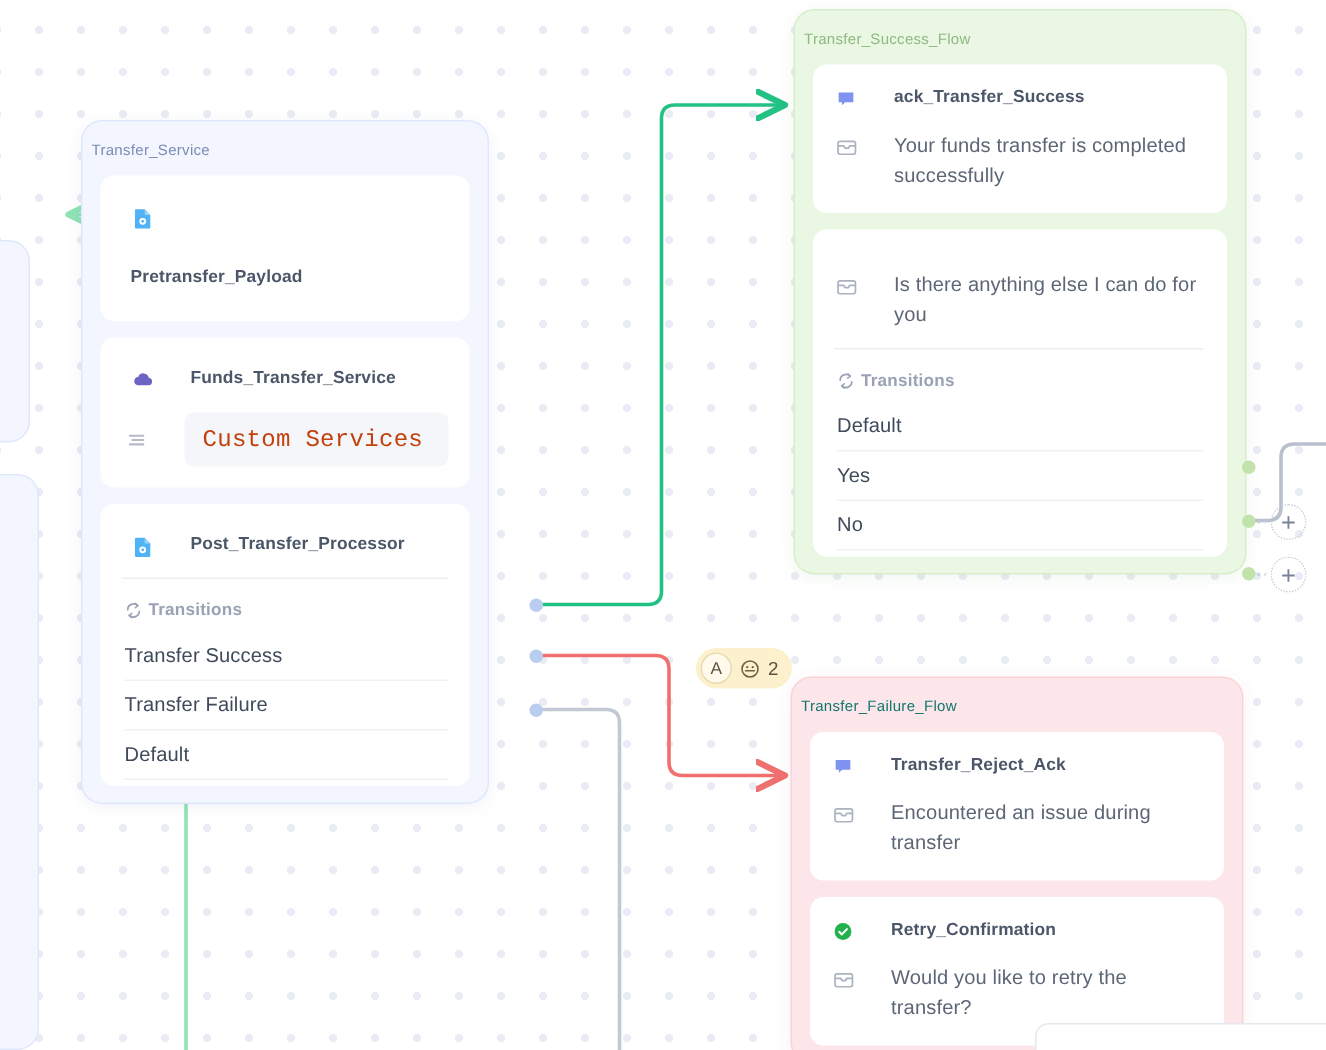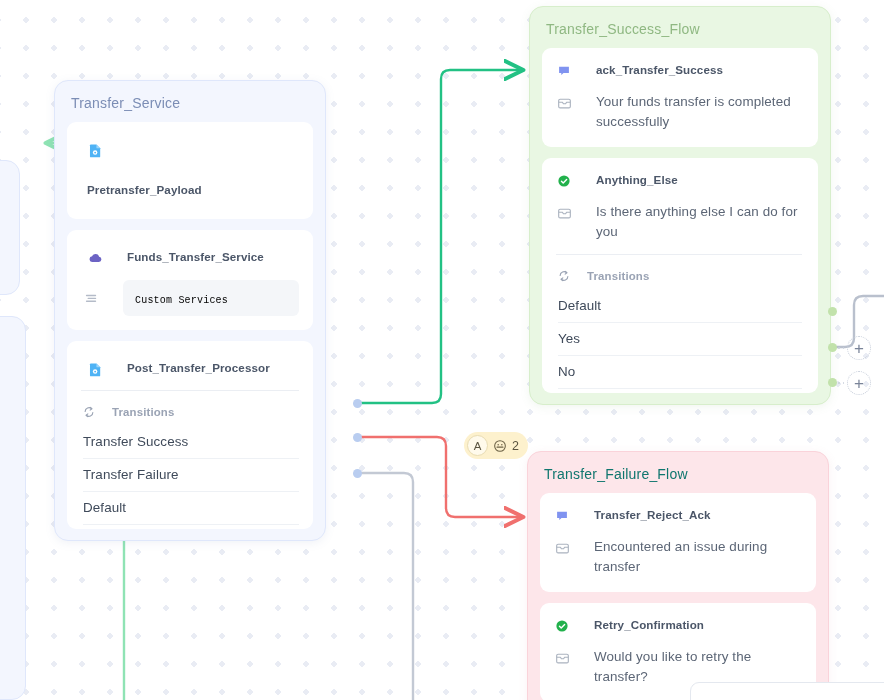--- a/index.html
+++ b/index.html
@@ -28,23 +28,23 @@
     z-index: 1;
   }
 
   
   .node {
     position: absolute;
     border-radius: 14px;
     z-index: 3;
   }
   .node-title {
-    font-size: 14px;
+    font-size: 10px;
     letter-spacing: .2px;
-    padding: 14px 0 11px 16px;
+    padding: 14px 0 11px 6px;
   }
   .card {
     background: #ffffff;
     border-radius: 9px;
     margin: 0 12px 11px 12px;
     padding: 13px 14px 14px 14px;
   }
 
   .row {
     display: flex;
@@ -77,21 +77,21 @@
   }
 
   .divider {
     height: 1px;
     background: #ebeef3;
     margin: 13px 0 0 0;
   }
   .trans-head {
     display: flex;
     align-items: center;
-    gap: 15px;
+    gap: 2px;
     margin-top: 12px;
   }
   .trans-head .lbl {
     font-size: 11.4px;
     font-weight: 700;
     color: #9aa3b4;
     letter-spacing: .15px;
   }
   .trans-list { margin-top: 6px; padding-left: 2px; }
   .trans-item {
@@ -276,21 +276,21 @@
         <span class="ico">
           <svg width="15" height="15" viewBox="0 0 16 16">
             <g fill="#b4bbc8">
               <rect x="2" y="4" width="11" height="1.5" rx=".7"></rect>
               <rect x="3.8" y="7.1" width="9.2" height="1.5" rx=".7"></rect>
               <rect x="2" y="10.2" width="11" height="1.5" rx=".7"></rect>
             </g>
           </svg>
         </span>
         <div style="flex:1;background:#f4f6f9;border-radius:6px;padding:9px 12px;">
-          <span style="font-family:'Liberation Mono',monospace;font-size:10px;color:#000000;letter-spacing:.2px;">Custom Services</span>
+          <span style="font-family:'Liberation Mono',monospace;font-size:16px;color:#c2410c;letter-spacing:.2px;">Custom Services</span>
         </div>
       </div>
     </div>
 
     <div class="card" style="padding-bottom:4px;">
       <div class="row" style="padding:6px 0 0 6px;">
         <span class="ico">
           <svg width="15" height="15" viewBox="0 0 16 16">
             <path d="M3 1.6h6l4 4v8.8a.9.9 0 0 1-.9.9H3a.9.9 0 0 1-.9-.9V2.5A.9.9 0 0 1 3 1.6z" fill="#4fb3f5"></path>
             <path d="M9 1.6l4 4H9.6A.6.6 0 0 1 9 5z" fill="#9ad5fb"></path>
@@ -344,29 +344,20 @@
           <svg width="15" height="15" viewBox="0 0 16 16">
             <rect x="1.8" y="3.4" width="12.4" height="9.2" rx="1.5" fill="none" stroke="#aab2bf" stroke-width="1.2"></rect>
             <path d="M1.8 6.6h4.0l1.0 1.6h2.4l1.0-1.6h4.0" fill="none" stroke="#aab2bf" stroke-width="1.2" stroke-linejoin="round"></path>
           </svg>
         </span>
         <span class="msg-text">Your funds transfer is completed successfully</span>
       </div>
     </div>
 
     <div class="card" style="padding:14px 16px 4px 14px;">
-      <div class="row">
-        <span class="ico">
-          <svg width="14" height="14" viewBox="0 0 16 16">
-            <circle cx="8" cy="8" r="6.4" fill="#22b14c"></circle>
-            <path d="M5.1 8.2l2.0 2.0 3.9-4.0" fill="none" stroke="#ffffff" stroke-width="1.6" stroke-linecap="round" stroke-linejoin="round"></path>
-          </svg>
-        </span>
-        <span class="name-label">Anything_Else</span>
-      </div>
       <div class="row" style="margin-top:13px;">
         <span class="ico" style="margin-top:3px;">
           <svg width="15" height="15" viewBox="0 0 16 16">
             <rect x="1.8" y="3.4" width="12.4" height="9.2" rx="1.5" fill="none" stroke="#aab2bf" stroke-width="1.2"></rect>
             <path d="M1.8 6.6h4.0l1.0 1.6h2.4l1.0-1.6h4.0" fill="none" stroke="#aab2bf" stroke-width="1.2" stroke-linejoin="round"></path>
           </svg>
         </span>
         <span class="msg-text">Is there anything else I can do for you</span>
       </div>
 

